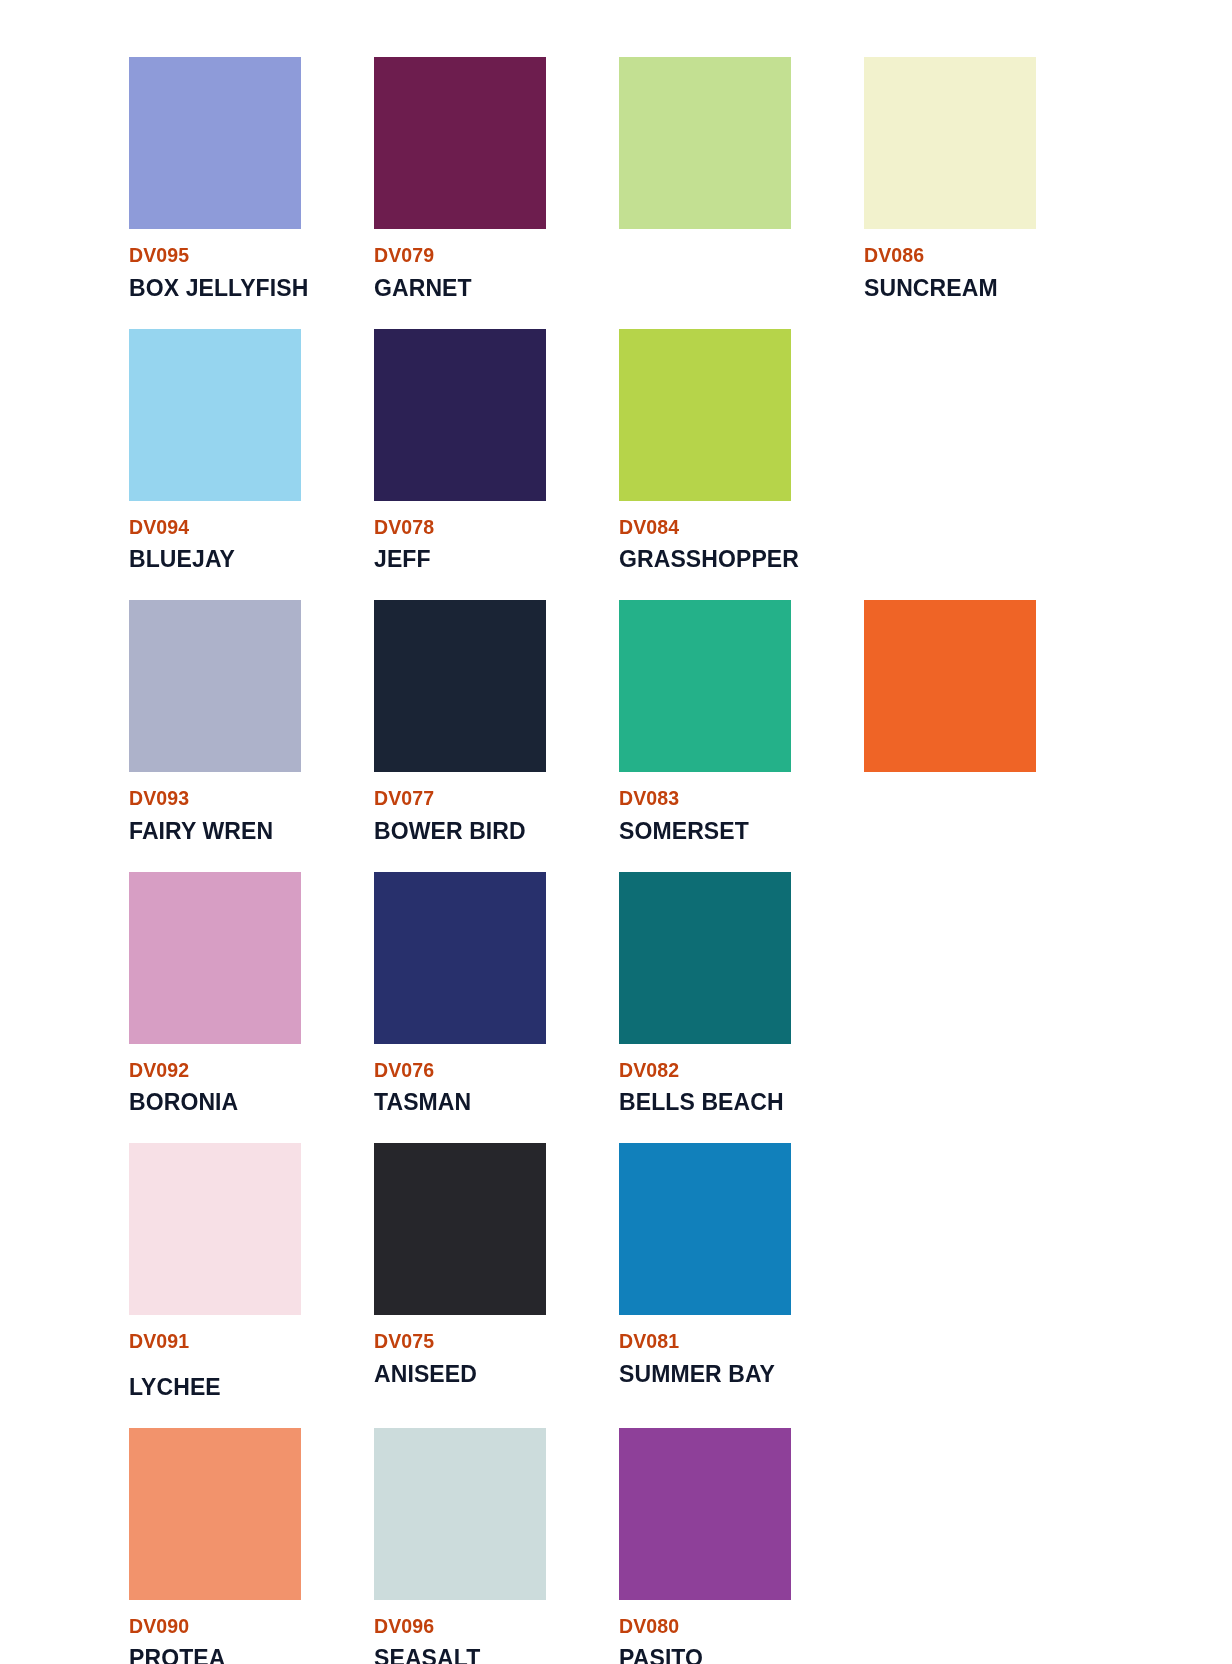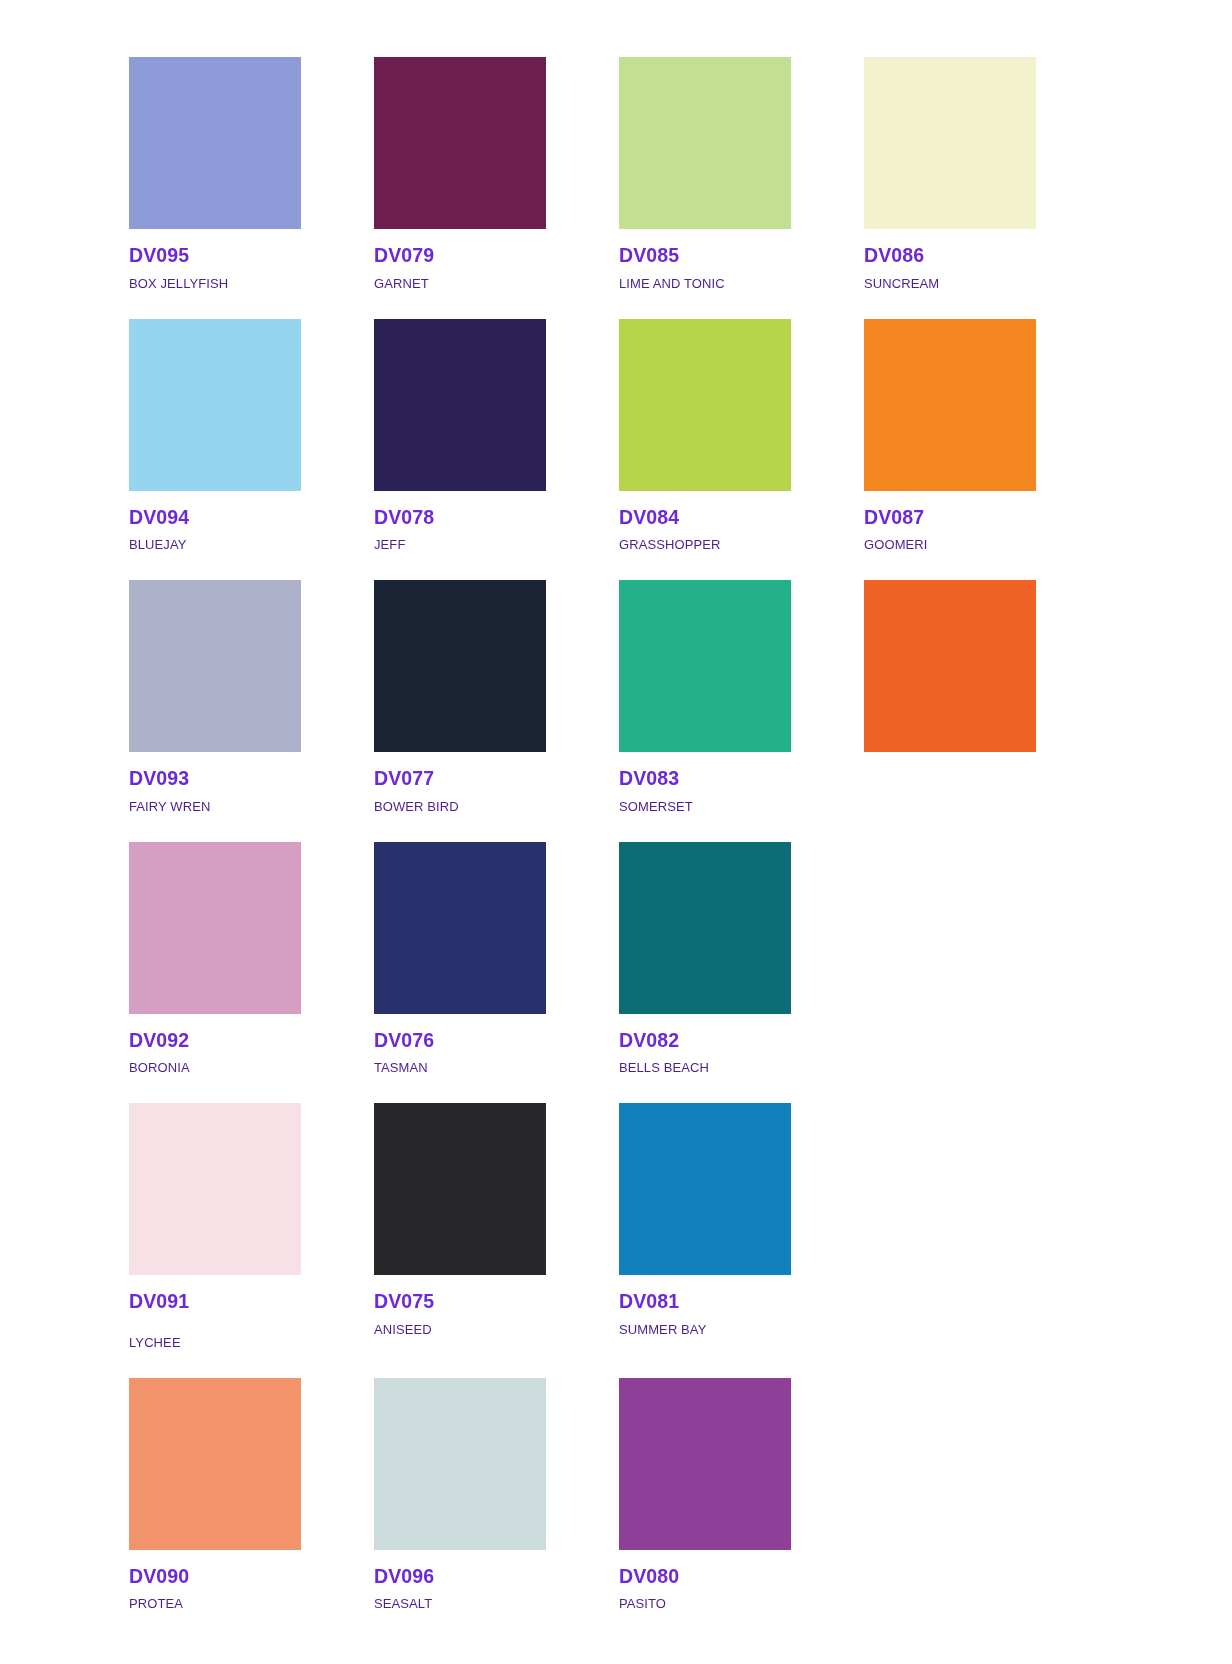--- a/index.html
+++ b/index.html
@@ -46,29 +46,29 @@
     display: block;
   }
   .labels {
     padding-top: 17px;
     padding-bottom: 0;
   }
   .code {
     font-size: 19.5px;
     font-weight: bold;
     letter-spacing: 0.1px;
-    color: #6d28d9;
+    color: #c2410c;
     line-height: 1.0;
     white-space: nowrap;
   }
   .name {
-    font-size: 13px;
-    font-weight: normal;
+    font-size: 23px;
+    font-weight: bold;
     letter-spacing: 0.1px;
-    color: #4c1d95;
+    color: #0f172a;
     line-height: 1.0;
     padding-top: 11px;
     white-space: nowrap;
   }
   
   .row-5 .cell-0 .name { padding-top: 24px; }
 
   .row-spacer-std { height: 29px; }
 </style>
 </head>
@@ -86,24 +86,20 @@
         </div>
         <div class="cell cell-1">
           <div class="swatch" style="background: rgb(109, 29, 78);"></div>
           <div class="labels">
             <div class="code">DV079</div>
             <div class="name">GARNET</div>
           </div>
         </div>
         <div class="cell cell-2">
           <div class="swatch" style="background: rgb(195, 224, 146);"></div>
-          <div class="labels">
-            <div class="code">DV085</div>
-            <div class="name">LIME AND TONIC</div>
-          </div>
         </div>
         <div class="cell cell-3">
           <div class="swatch" style="background: rgb(242, 242, 205);"></div>
           <div class="labels">
             <div class="code">DV086</div>
             <div class="name">SUNCREAM</div>
           </div>
         </div>
       </div>
       <div class="row-spacer-std"></div>
@@ -122,27 +118,20 @@
             <div class="name">JEFF</div>
           </div>
         </div>
         <div class="cell cell-2">
           <div class="swatch" style="background: rgb(182, 212, 74);"></div>
           <div class="labels">
             <div class="code">DV084</div>
             <div class="name">GRASSHOPPER</div>
           </div>
         </div>
-        <div class="cell cell-3">
-          <div class="swatch" style="background: rgb(244, 135, 31);"></div>
-          <div class="labels">
-            <div class="code">DV087</div>
-            <div class="name">GOOMERI</div>
-          </div>
-        </div>
       </div>
       <div class="row-spacer-std"></div>
       <div class="row row-3">
         <div class="cell cell-0">
           <div class="swatch" style="background: rgb(173, 178, 202);"></div>
           <div class="labels">
             <div class="code">DV093</div>
             <div class="name">FAIRY WREN</div>
           </div>
         </div>

